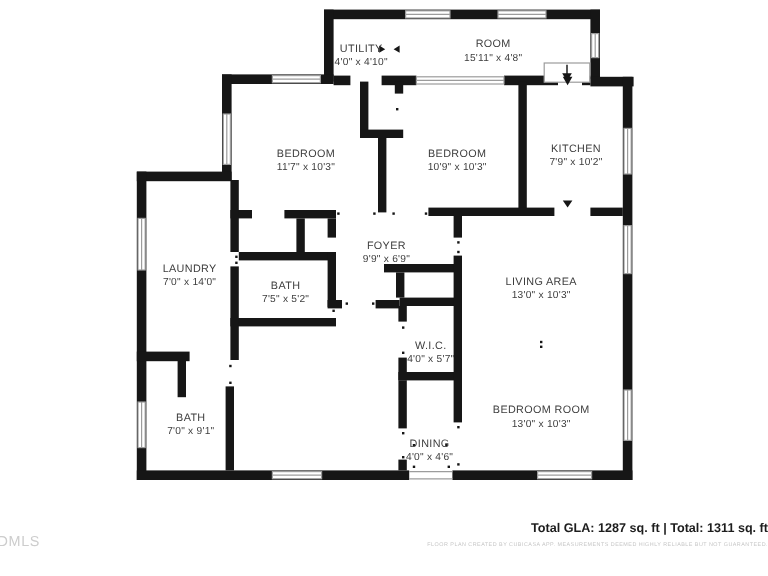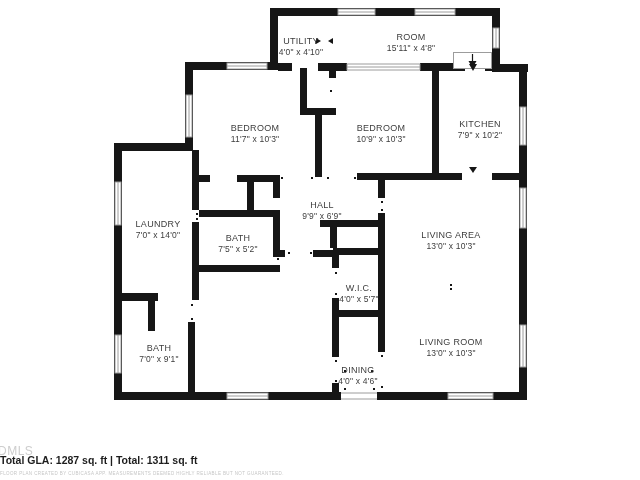--- a/index.html
+++ b/index.html
@@ -15,21 +15,21 @@
   .wline{stroke:var(--window-frame,#9c9c9c);stroke-width:1}
   .stair-box{fill:#ffffff;stroke:var(--window-frame,#9c9c9c);stroke-width:1}
   .arrow{stroke:var(--wall,#161616);stroke-width:1.2;fill:none}
   .tri,.dot{fill:var(--wall,#161616)}
   .room-label{
     position:absolute;transform:translate(-50%,-50%);
     text-align:center;color:var(--label-text,#3d3d3d);white-space:nowrap;
   }
   .rname{font-size:9px;letter-spacing:.3px}
   .rdims{font-size:8.5px;margin-top:1px;letter-spacing:.2px}
-  .footer{position:absolute;left:0;right:0;top:454px;text-align:left;color:var(--footer-text,#1d1d1d)}
+  .footer{position:absolute;left:0;right:0;top:434px;text-align:right;color:var(--footer-text,#1d1d1d)}
   .totals{font-size:10.5px;font-weight:bold}
   .floor-line{font-size:10px;margin-top:2px}
   .disclaimer{font-size:4.5px;color:var(--disclaimer-text,#c6c6c6);margin-top:5px;letter-spacing:.4px}
   .watermark{position:absolute;left:-2px;top:444px;font-size:12px;color:var(--watermark-text,#cdcdcd);letter-spacing:.5px}
 </style>
 </head>
 <body>
 
 <div class="plan-wrap">
 
@@ -183,37 +183,37 @@
   </div>
   <div class="room-label" style="left:158px;top:229px">
     <div class="rname">LAUNDRY</div>
     <div class="rdims">7'0" x 14'0"</div>
   </div>
   <div class="room-label" style="left:238px;top:243px">
     <div class="rname">BATH</div>
     <div class="rdims">7'5" x 5'2"</div>
   </div>
   <div class="room-label" style="left:322px;top:210px">
-    <div class="rname">HALL</div>
+    <div class="rname">FOYER</div>
     <div class="rdims">9'9" x 6'9"</div>
   </div>
   <div class="room-label" style="left:451px;top:240px">
     <div class="rname">LIVING AREA</div>
     <div class="rdims">13'0" x 10'3"</div>
   </div>
   <div class="room-label" style="left:359px;top:293px">
     <div class="rname">W.I.C.</div>
     <div class="rdims">4'0" x 5'7"</div>
   </div>
   <div class="room-label" style="left:159px;top:353px">
     <div class="rname">BATH</div>
     <div class="rdims">7'0" x 9'1"</div>
   </div>
   <div class="room-label" style="left:451px;top:347px">
-    <div class="rname">LIVING ROOM</div>
+    <div class="rname">BEDROOM ROOM</div>
     <div class="rdims">13'0" x 10'3"</div>
   </div>
   <div class="room-label" style="left:358px;top:375px">
     <div class="rname">DINING</div>
     <div class="rdims">4'0" x 4'6"</div>
   </div>
 
   <div class="footer">
     <div class="totals">Total GLA: 1287 sq. ft | Total: 1311 sq. ft</div>
     <div class="disclaimer">FLOOR PLAN CREATED BY CUBICASA APP. MEASUREMENTS DEEMED HIGHLY RELIABLE BUT NOT GUARANTEED.</div>

